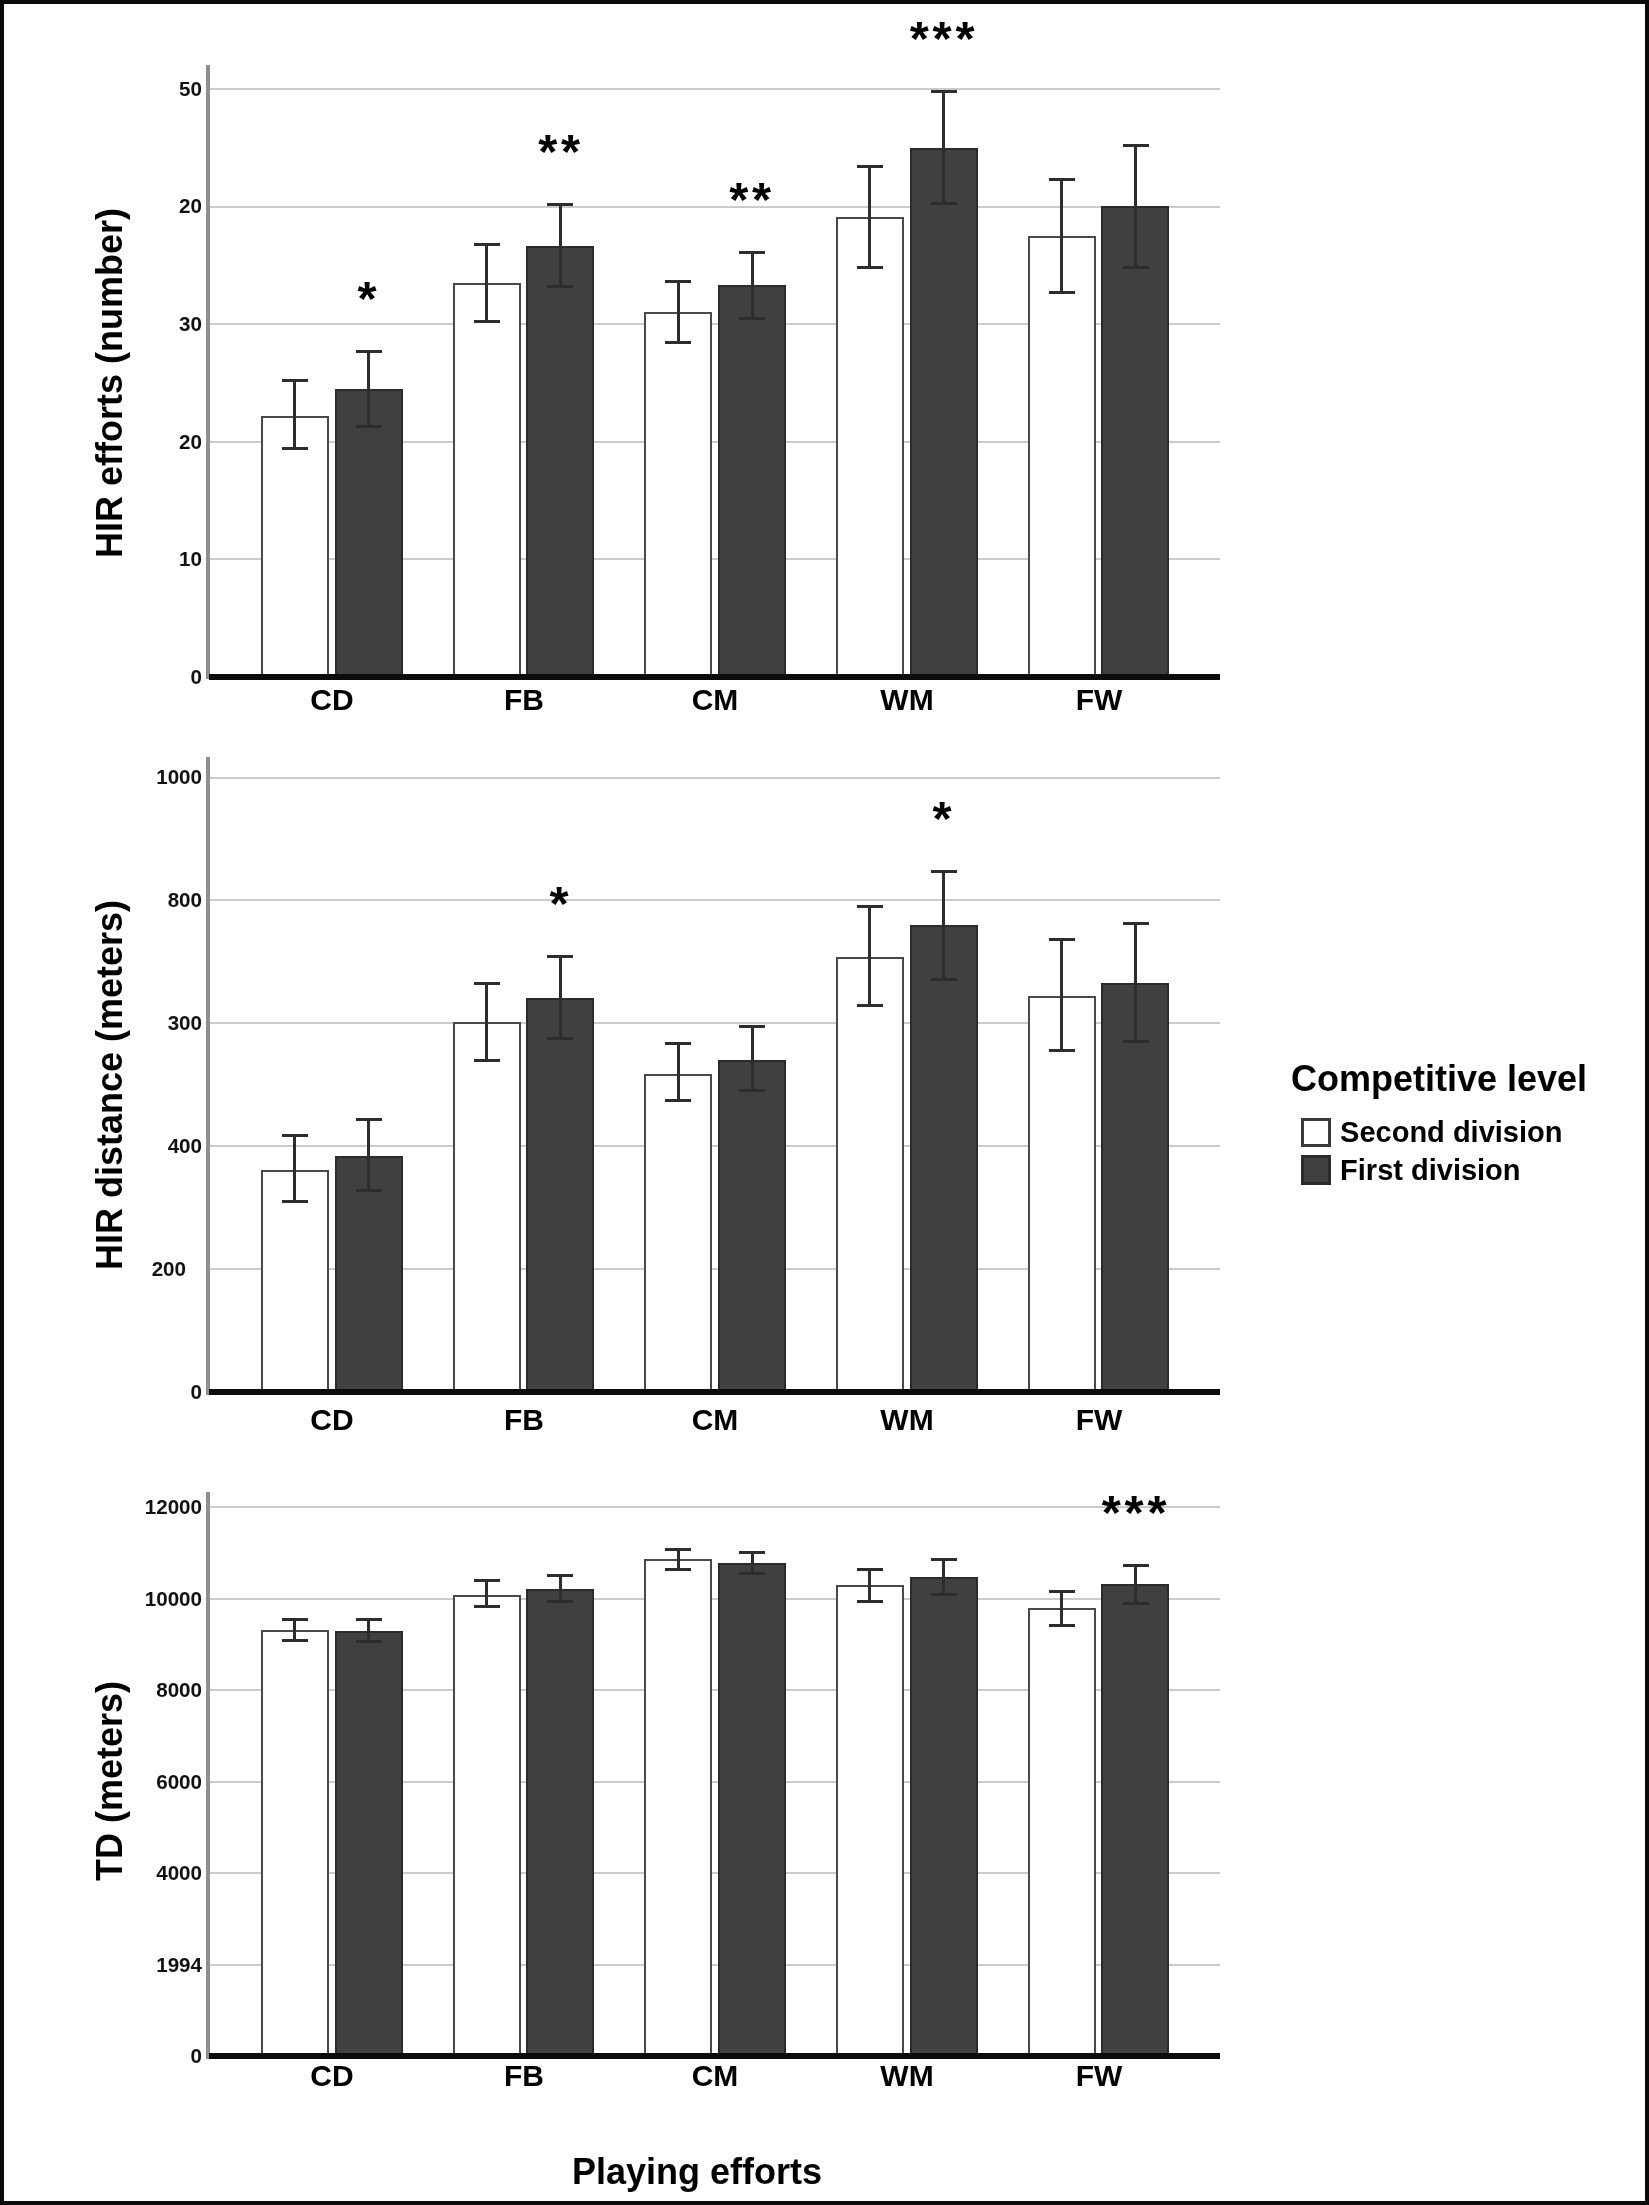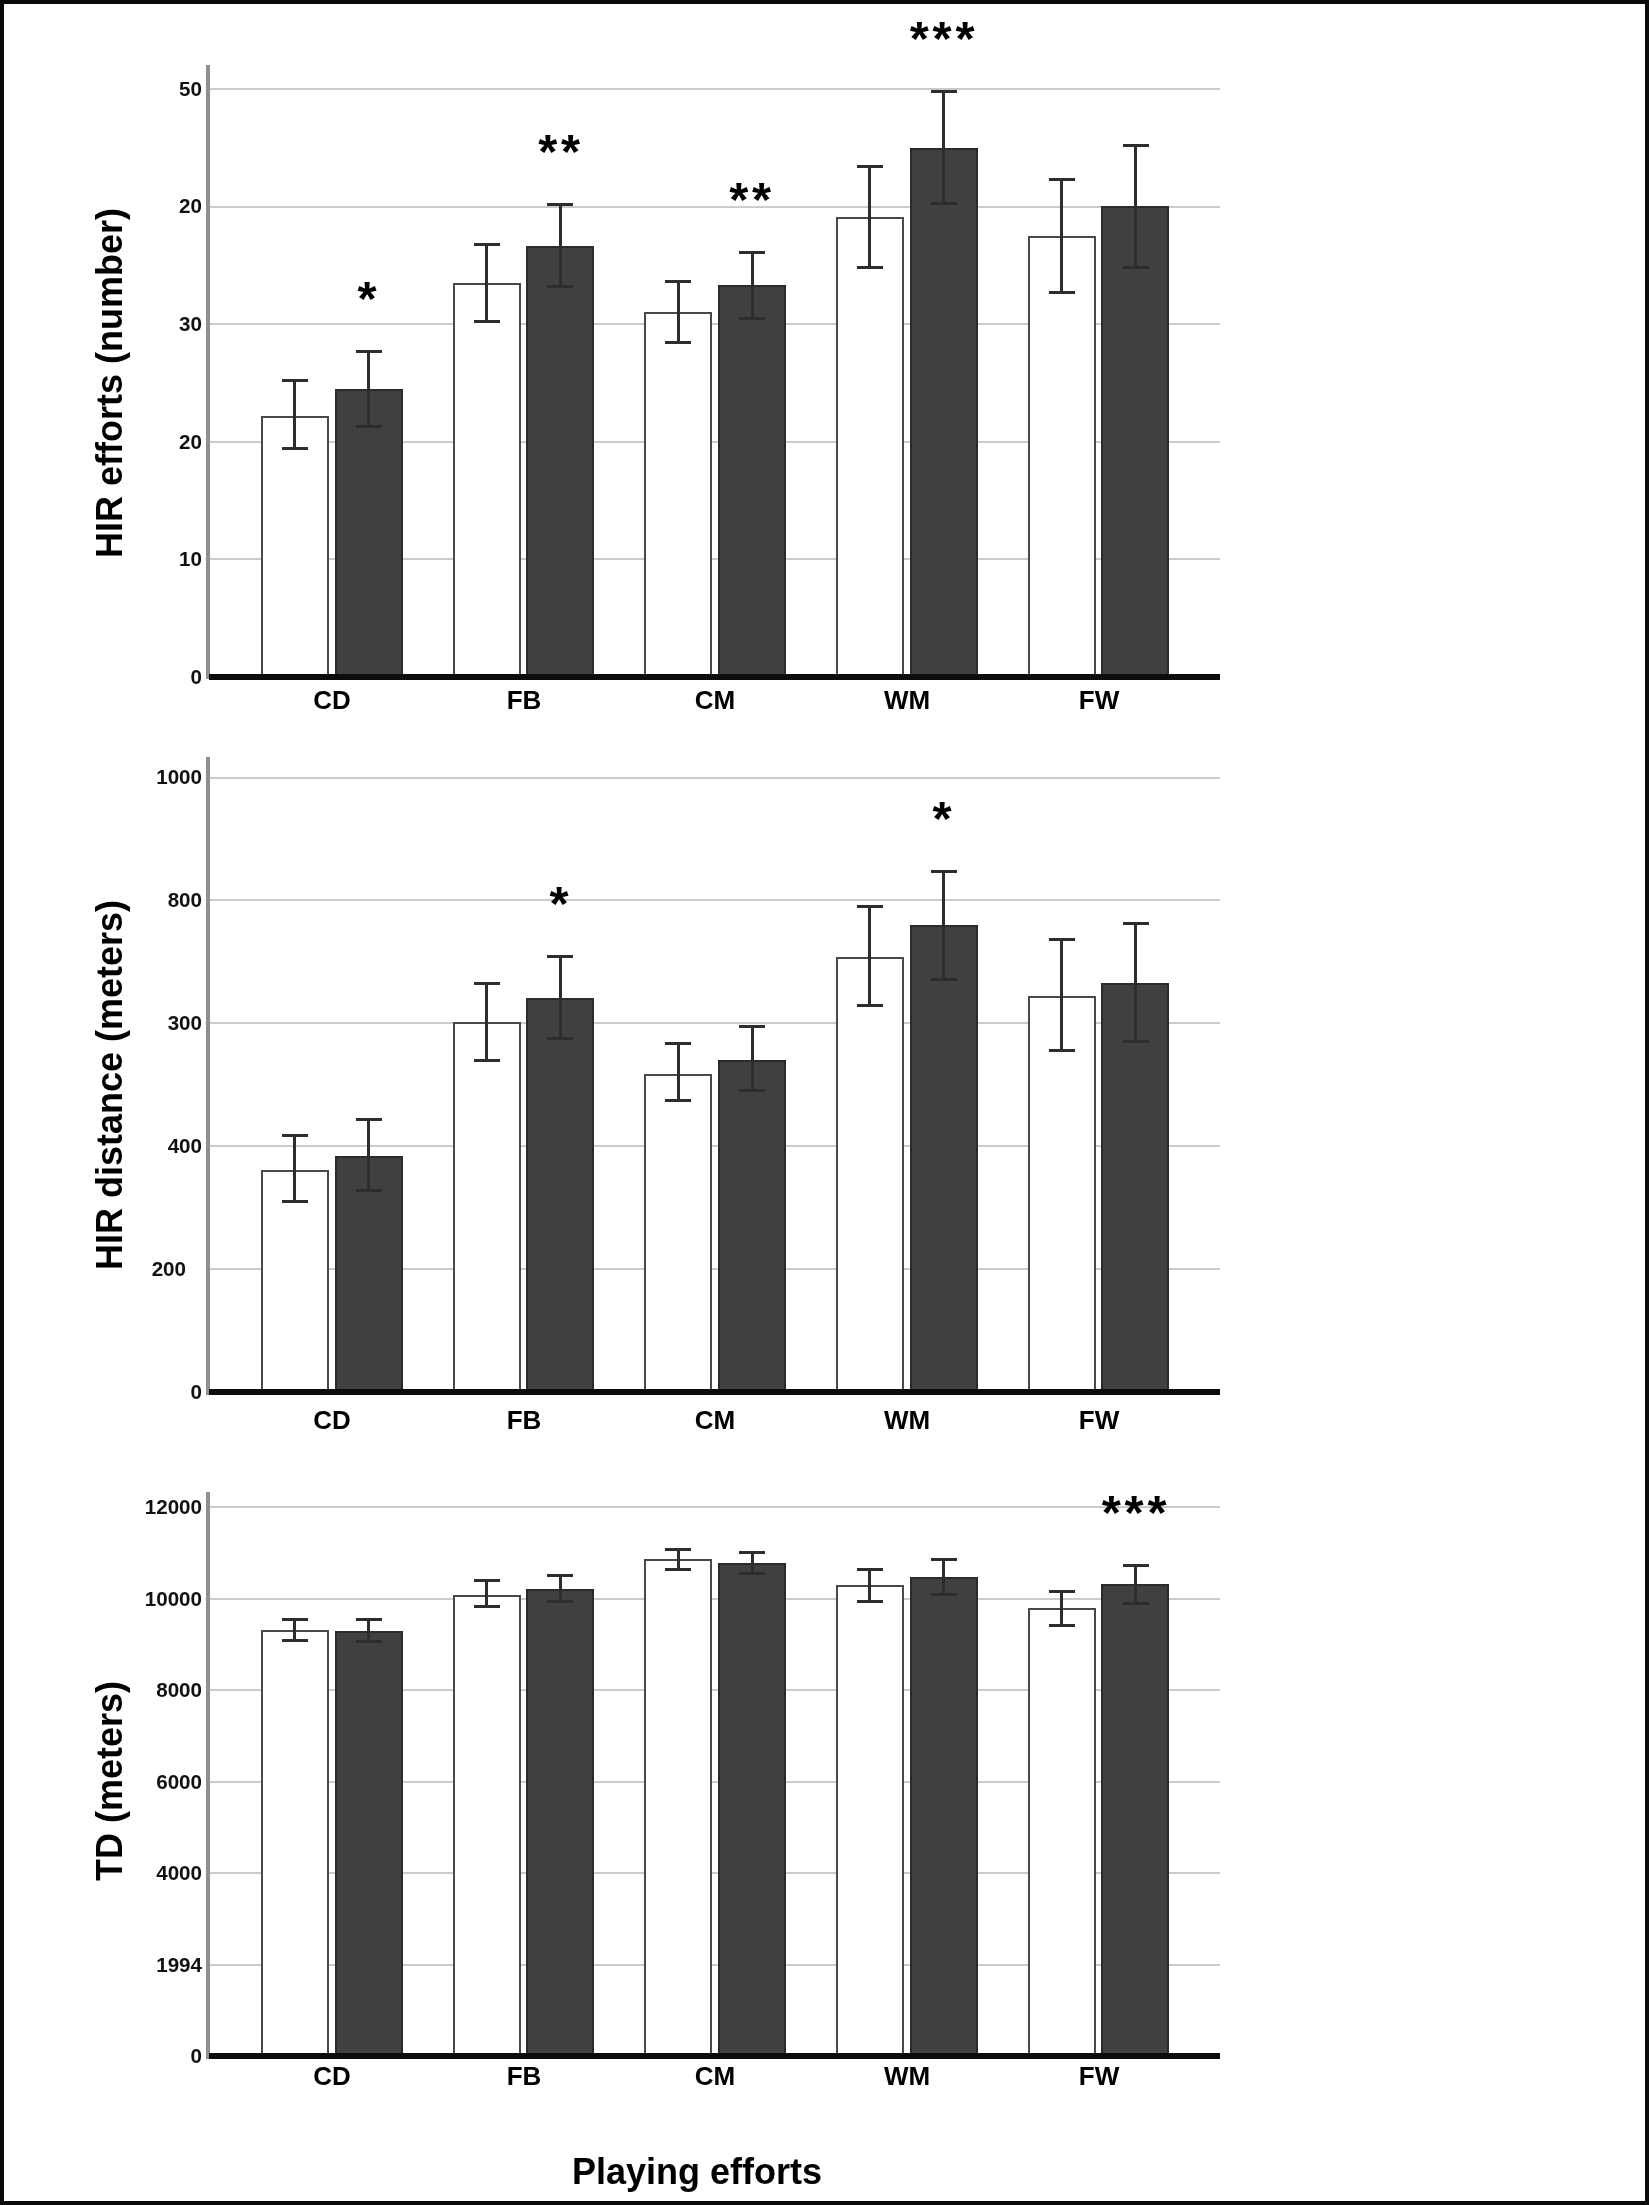--- a/index.html
+++ b/index.html
@@ -19,21 +19,21 @@
   .legend-item .swatch{width:23.4px;height:23.4px;flex:0 0 auto;}
   .swatch-white{background:#ffffff;border:3.7px solid #3a3a3c;}
   .swatch-dark{background:#3e4042;border:3.7px solid #2b2b2d;}
   .legend-item .lbl{font-size:29px;font-weight:700;color:#000;white-space:nowrap;}
 
   
   .gridline{position:absolute;background:#cbcbcb;height:2.3px;}
   .yaxis{position:absolute;background:#8f8f8f;width:3.7px;}
   .xaxis{position:absolute;background:#0c0c0c;height:6px;z-index:6;}
   .tick{position:absolute;width:79px;text-align:right;font-size:20.6px;font-weight:700;color:#111;transform:translateY(-50%);z-index:2;}
-  .cat{position:absolute;transform:translate(-50%,-50%);font-size:26px;font-weight:700;color:#000;z-index:2;white-space:nowrap;}
+  .cat{position:absolute;transform:translate(-50%,-50%);font-size:30px;font-weight:700;color:#000;z-index:2;white-space:nowrap;}
   .bar{position:absolute;box-sizing:border-box;z-index:3;}
   .bar-white{background:#ffffff;border:2.8px solid #47494d;}
   .bar-dark{background:#3e4042;border:2.8px solid #2b2b2d;}
   .err-line{position:absolute;width:3.3px;background:#2d2d2f;z-index:4;}
   .err-cap{position:absolute;width:26px;height:3.3px;background:#2d2d2f;z-index:4;}
   .sig{position:absolute;transform:translateX(-50%);font-size:49px;font-weight:700;letter-spacing:3.7px;line-height:1;color:#000;z-index:5;white-space:nowrap;}
 </style>
 </head>
 <body>
 
@@ -227,16 +227,27 @@
       <div class="sig" style="left: 1136px; top: 1488px;">***</div>
       <div class="xaxis" style="left: 209px; top: 2053px; width: 1011px;"></div>
     </div>
 
   <div class="ylab ylab0">HIR efforts (number)</div>
   <div class="ylab ylab1">HIR distance (meters)</div>
   <div class="ylab ylab2">TD (meters)</div>
 
   <div class="xlab">Playing efforts</div>
 
+  <div class="legend">
+    <div class="legend-title">Competitive level</div>
+    <div class="legend-item">
+      <span class="swatch swatch-white"></span>
+      <span class="lbl">Second division</span>
+    </div>
+    <div class="legend-item">
+      <span class="swatch swatch-dark"></span>
+      <span class="lbl">First division</span>
+    </div>
+  </div>
 
   <div id="frame"></div>
 </div>
 
 
 </body></html>

